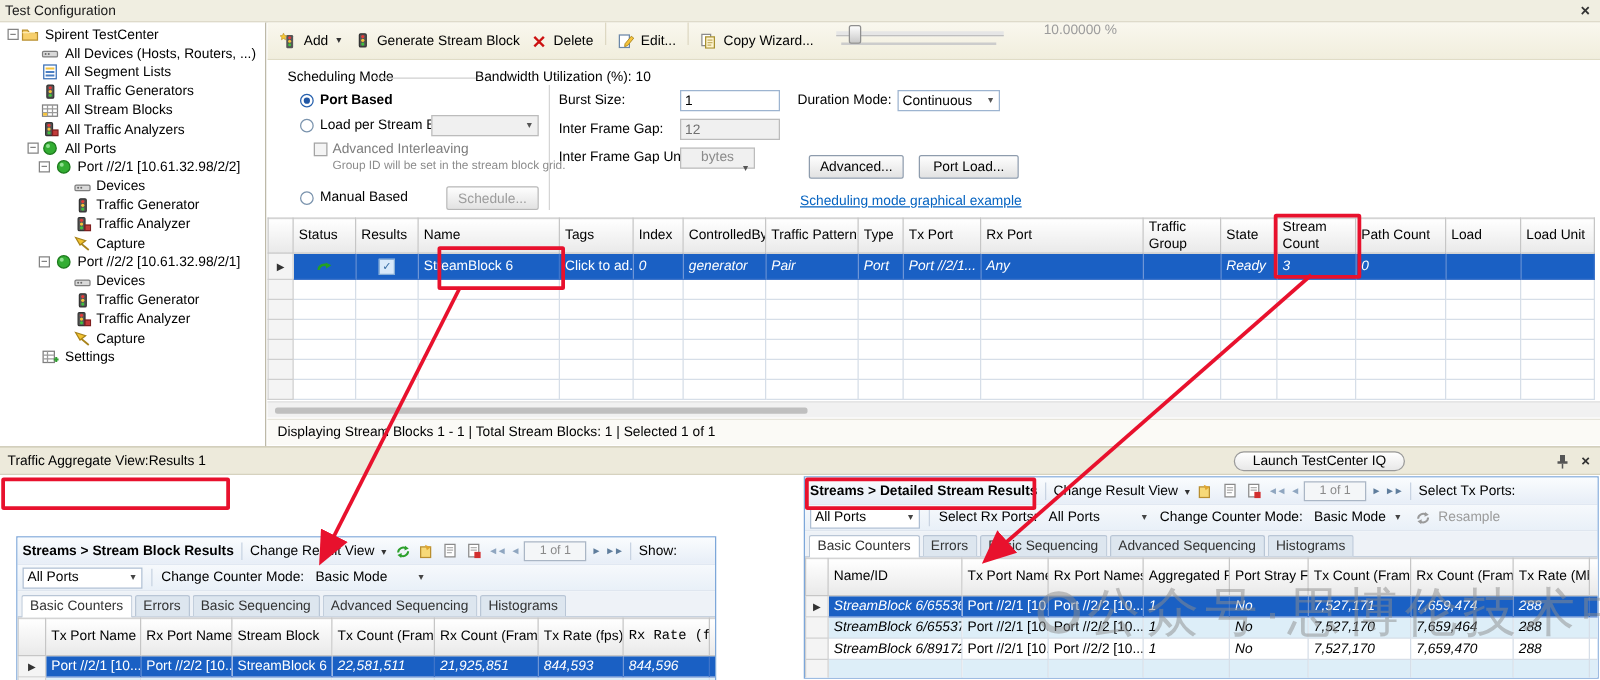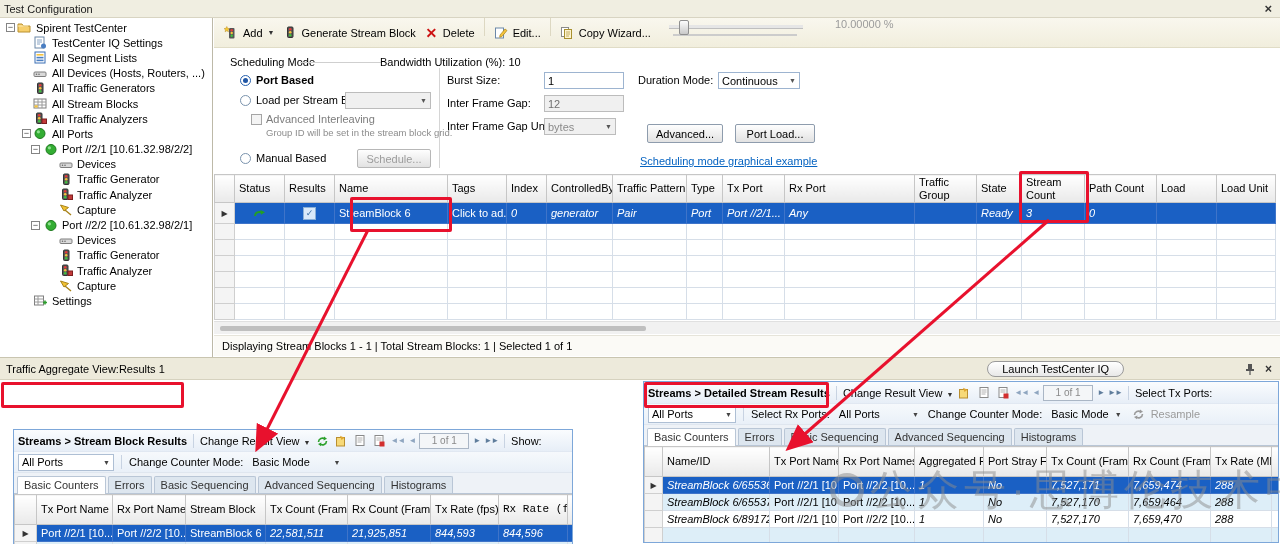--- a/index.html
+++ b/index.html
@@ -113,47 +113,37 @@
           <svg width="14" height="13">
             <path d="M1 3h4l1.5 2H13v6H1z" fill="#f7cf6b" stroke="#b9902f"></path>
             <path d="M1 5h10" stroke="#fde9af"></path>
           </svg>
         </span>
         <span class="tlabel" style="left:36px">Spirent TestCenter</span>
       </div>
       <div class="trow">
         <span class="tico" style="left:33px">
           <svg width="14" height="13">
-            <rect x="2" y="1" width="9" height="11" fill="#fff" stroke="#6b87a8"></rect>
-            <path d="M4 4h5M4 6h5M4 8h3" stroke="#88a4c4"></path>
-            <circle cx="10.5" cy="10" r="2.5" fill="#4a7ec2"></circle>
-          </svg>
-        </span>
-        <span class="tlabel" style="left:52px">TestCenter IQ Settings</span>
+            <rect x="1" y="5" width="12" height="4.5" rx="1" fill="#d9d9d9" stroke="#7e7e7e"></rect>
+            <circle cx="3.5" cy="7.2" r=".8" fill="#6a6a6a"></circle>
+            <circle cx="6" cy="7.2" r=".8" fill="#6a6a6a"></circle>
+          </svg>
+        </span>
+        <span class="tlabel" style="left:52px">All Devices (Hosts, Routers, ...)</span>
       </div>
       <div class="trow">
         <span class="tico" style="left:33px">
           <svg width="14" height="13">
             <rect x="2" y="1" width="10" height="11" fill="#fff" stroke="#3a6fb5"></rect>
             <rect x="3.5" y="3" width="7" height="1.6" fill="#f5c33c"></rect>
             <rect x="3.5" y="5.8" width="7" height="1.6" fill="#4a7ec2"></rect>
             <rect x="3.5" y="8.6" width="7" height="1.6" fill="#4a7ec2"></rect>
           </svg>
         </span>
         <span class="tlabel" style="left:52px">All Segment Lists</span>
-      </div>
-      <div class="trow">
-        <span class="tico" style="left:33px">
-          <svg width="14" height="13">
-            <rect x="1" y="5" width="12" height="4.5" rx="1" fill="#d9d9d9" stroke="#7e7e7e"></rect>
-            <circle cx="3.5" cy="7.2" r=".8" fill="#6a6a6a"></circle>
-            <circle cx="6" cy="7.2" r=".8" fill="#6a6a6a"></circle>
-          </svg>
-        </span>
-        <span class="tlabel" style="left:52px">All Devices (Hosts, Routers, ...)</span>
       </div>
       <div class="trow">
         <span class="tico" style="left:33px">
           <svg width="14" height="13">
             <rect x="4.5" y="1" width="5.5" height="10.5" rx="1" fill="#565656" stroke="#333"></rect>
             <circle cx="7.2" cy="3.2" r="1.3" fill="#e23b3b"></circle>
             <circle cx="7.2" cy="6.2" r="1.3" fill="#f5c33c"></circle>
             <circle cx="7.2" cy="9.2" r="1.3" fill="#3fbf3f"></circle>
           </svg>
         </span>
@@ -387,21 +377,21 @@
     <span class="abs" style="left:42px;top:104px;">Manual Based</span>
     <span class="btn dis" style="left:143px;top:101px;width:74px;height:19px;">Schedule...</span>
 
     <span class="vline" style="left:225px;top:20px;height:100px;"></span>
 
     <span class="abs" style="left:233px;top:26px;">Burst Size:</span>
     <span class="input" style="left:330px;top:24px;width:80px;">1</span>
     <span class="abs" style="left:233px;top:49px;">Inter Frame Gap:</span>
     <span class="input dis" style="left:330px;top:47px;width:80px;">12</span>
     <span class="abs" style="left:233px;top:72px;">Inter Frame Gap Unit:</span>
-    <span class="combo dis" style="left:330px;top:70px;width:72px;">
+    <span class="combo dis" style="left:330px;top:70px;width:60px;flex-direction:column;">
         <span>bytes</span>
         <span class="arr">▼</span>
       </span>
 
     <span class="abs" style="left:424px;top:26px;text-align:right;">Duration Mode:</span>
     <span class="combo" style="left:504px;top:24px;width:82px;">
         <span>Continuous</span>
         <span class="arr">▼</span>
       </span>
     <span class="btn" style="left:433px;top:76px;width:76px;height:19px;">Advanced...</span>

